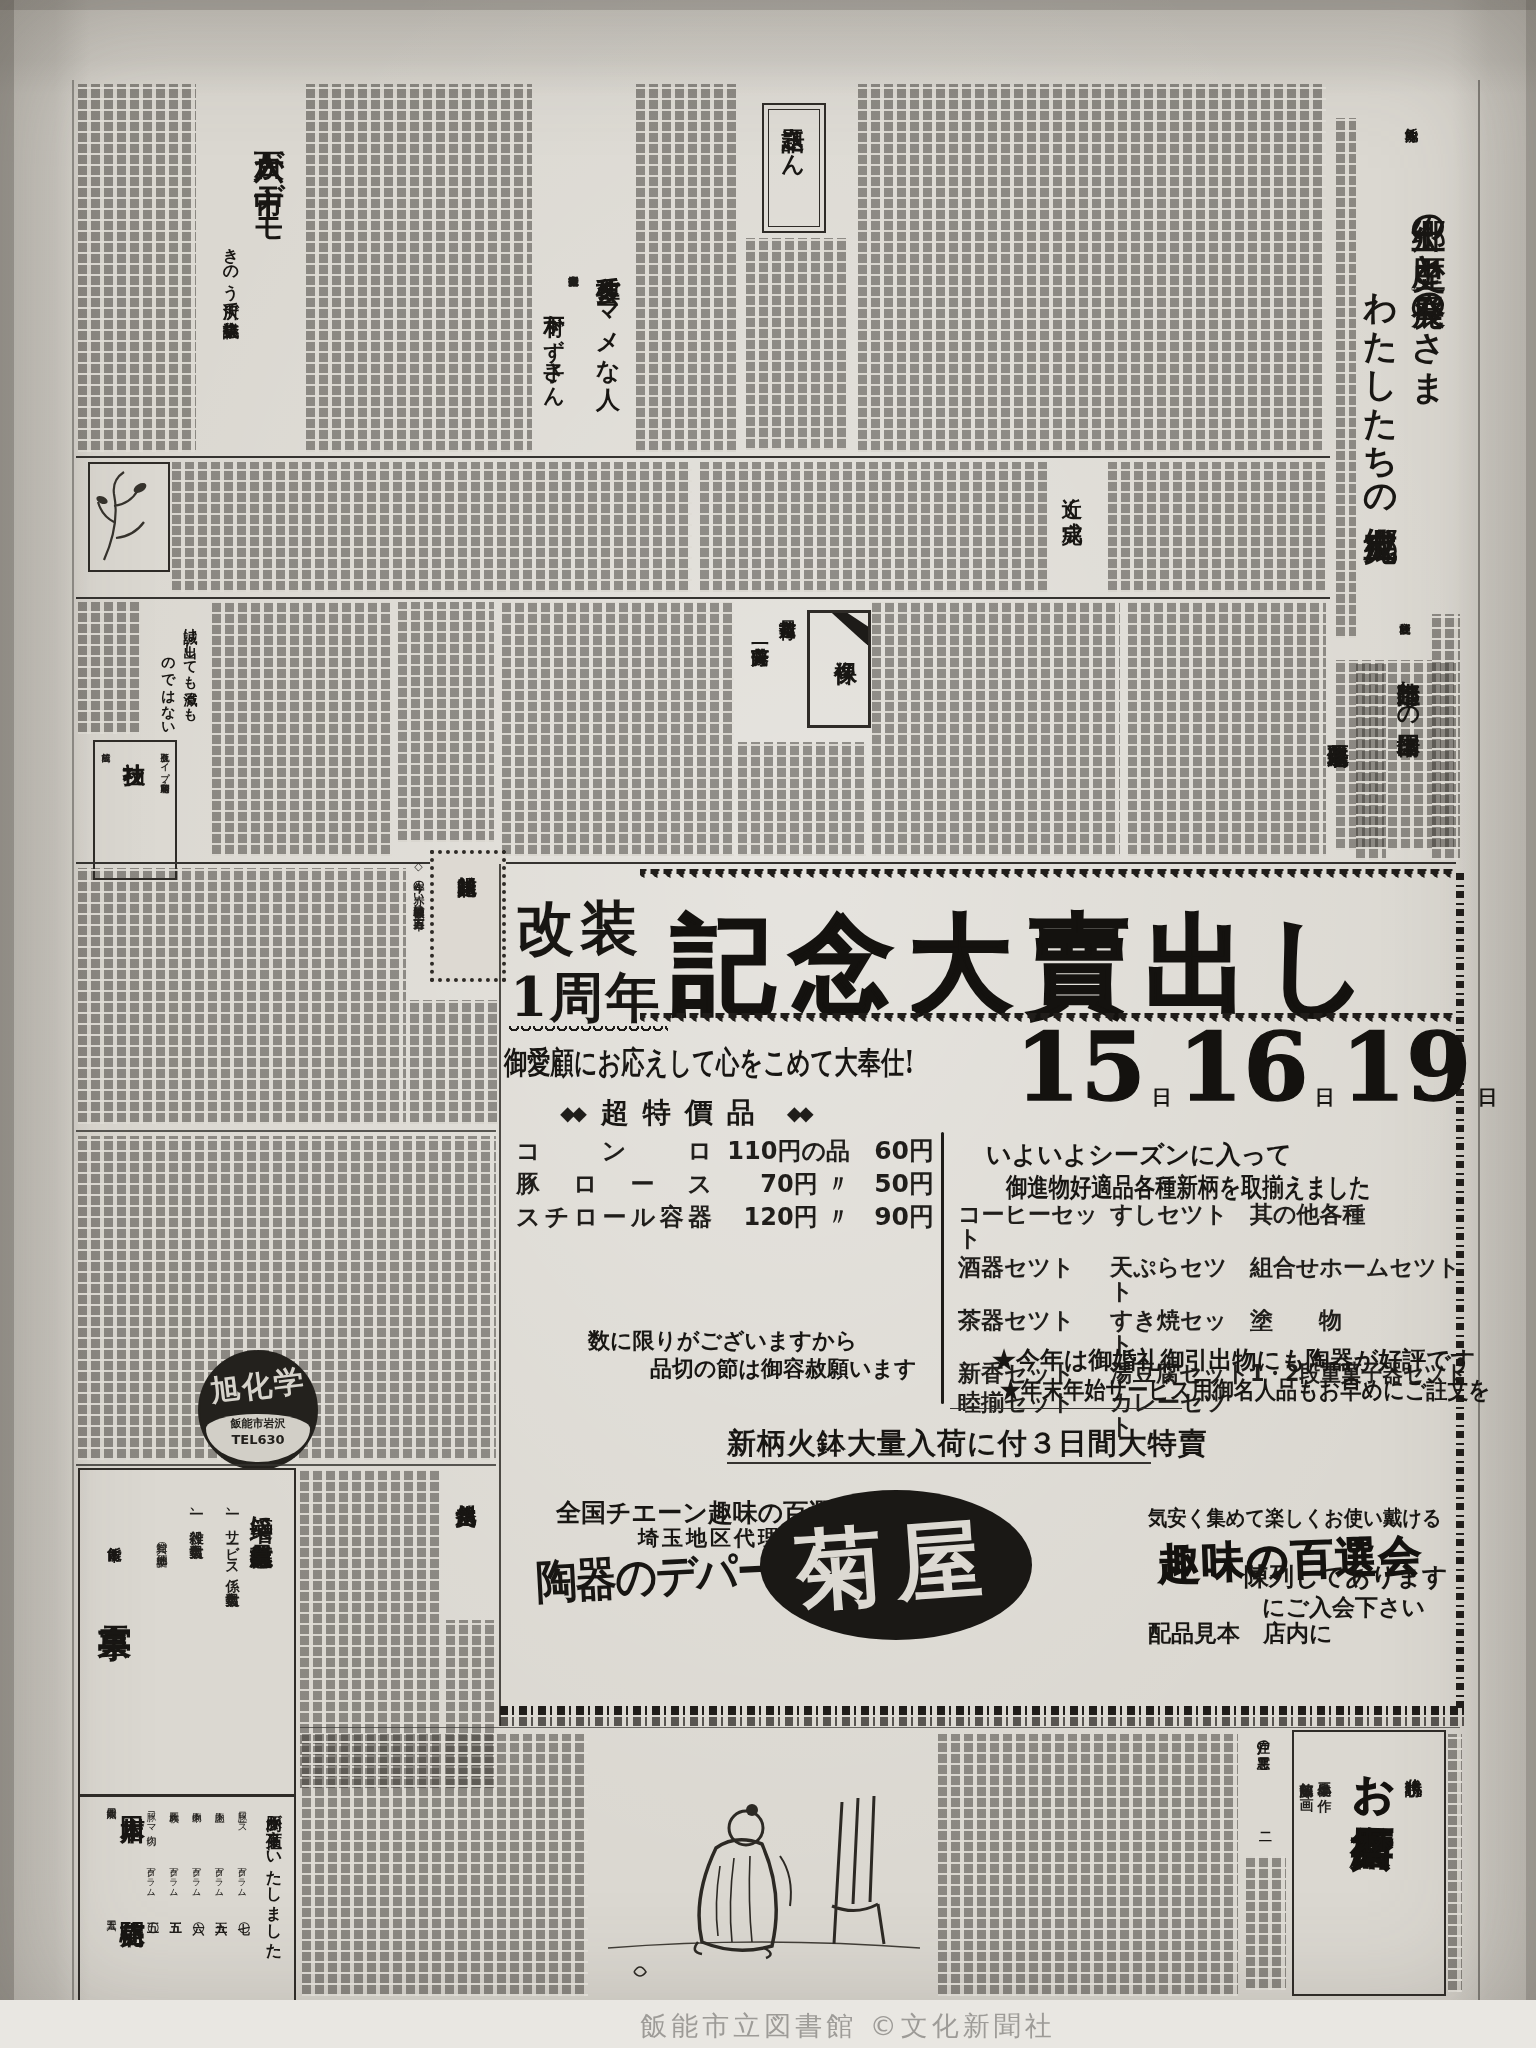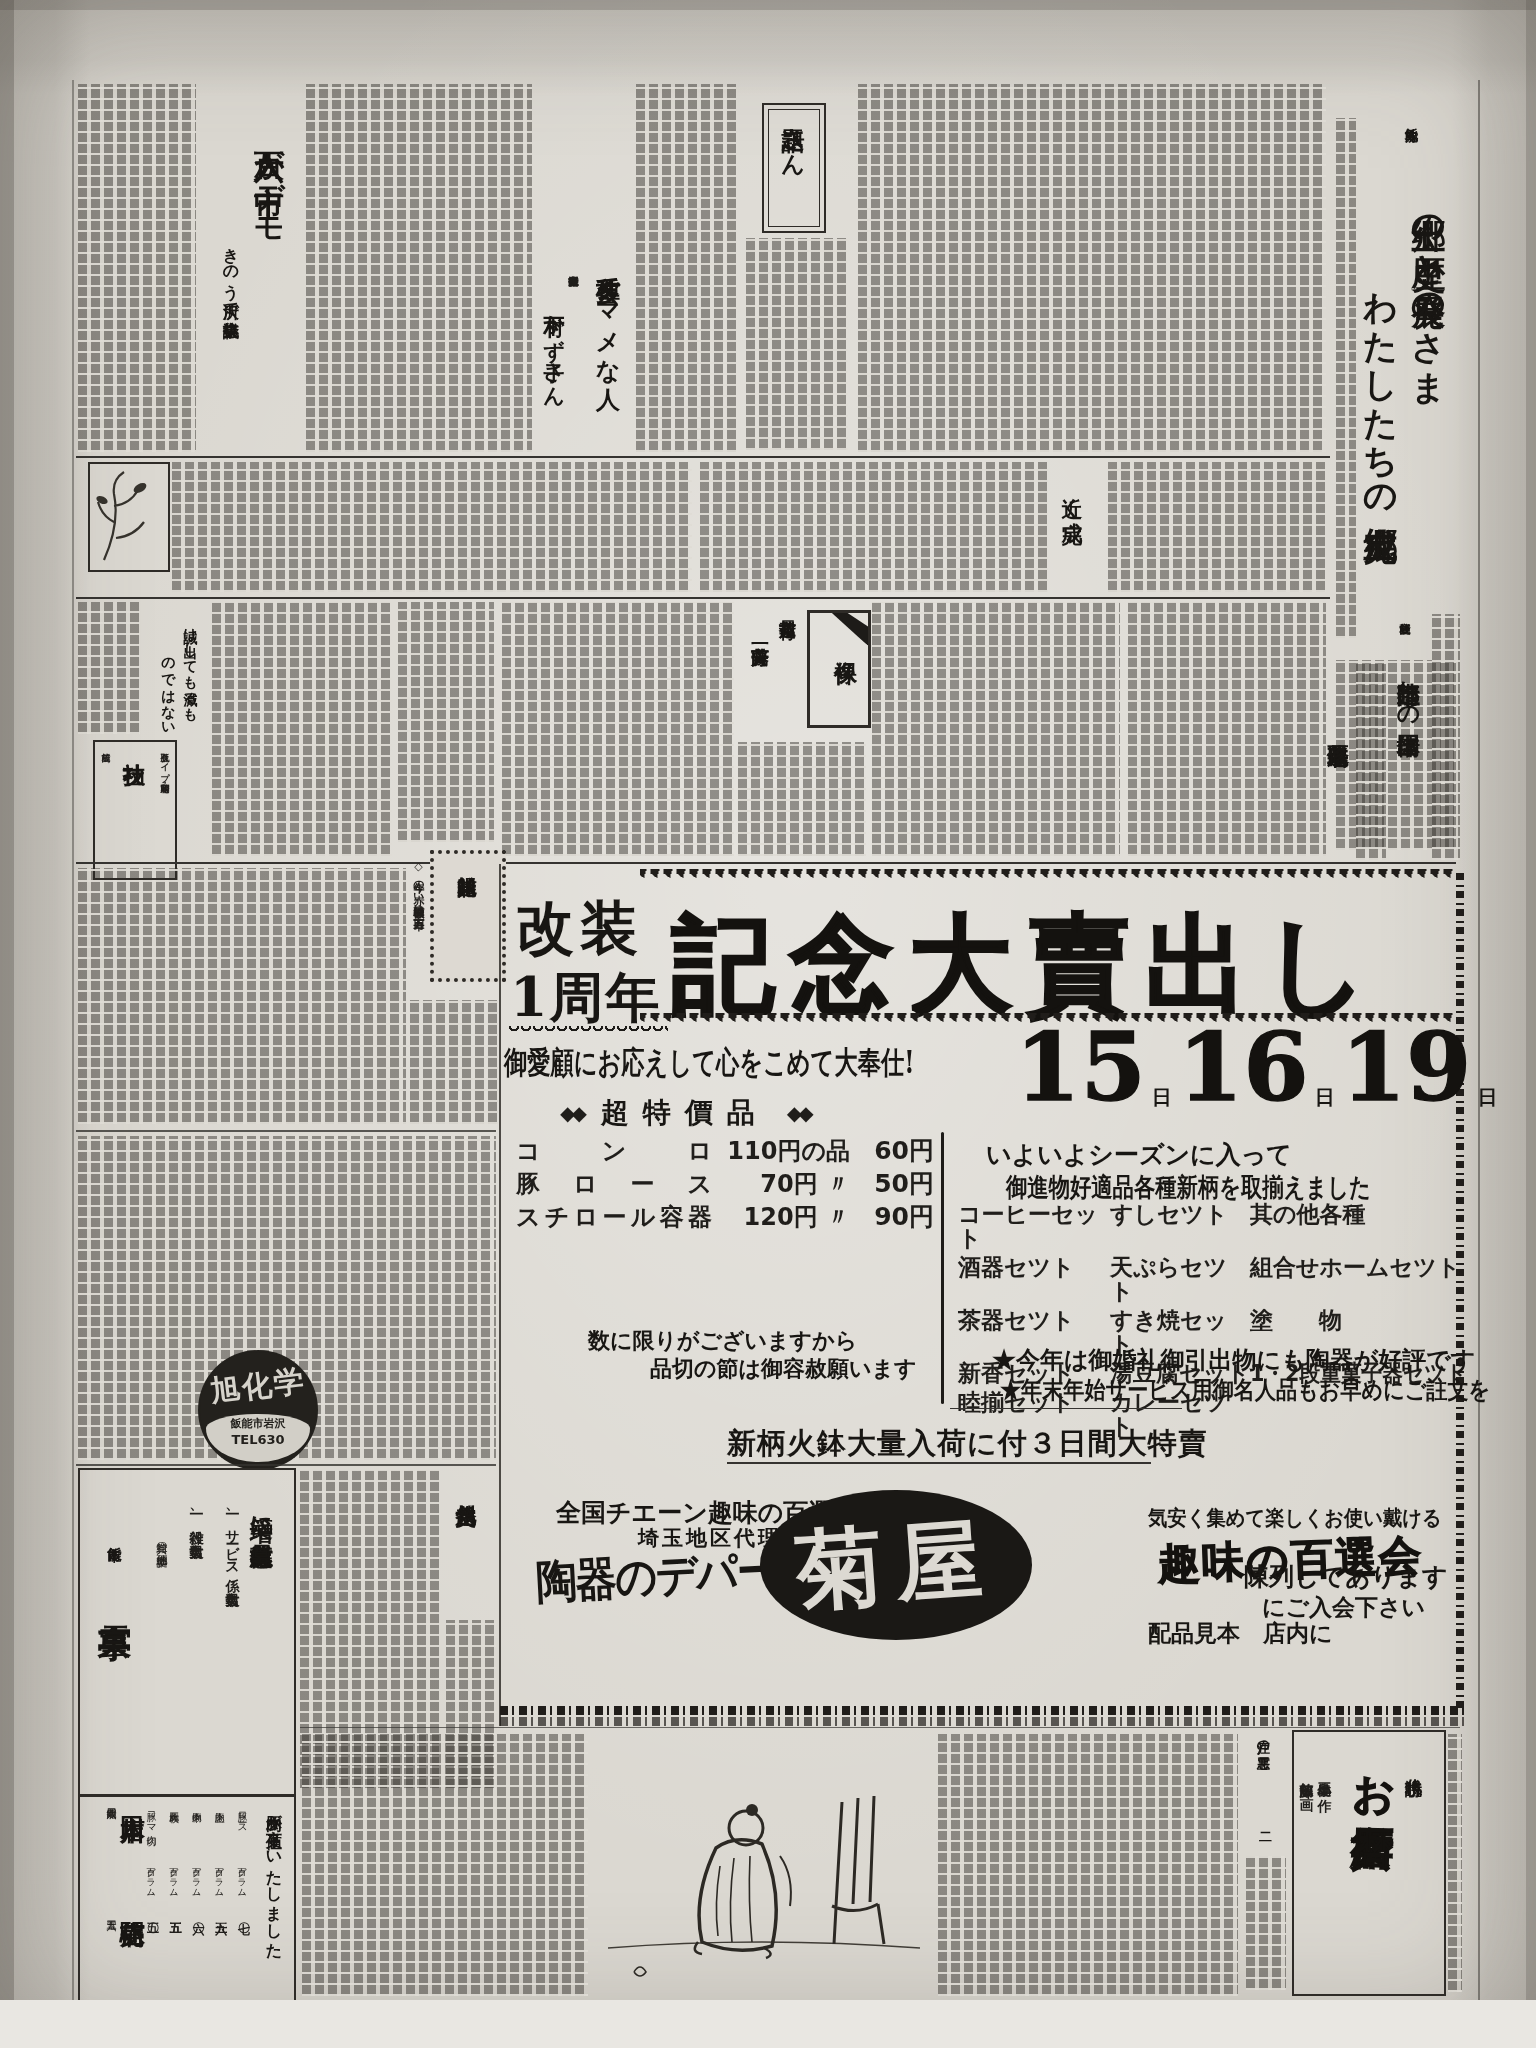--- a/index.html
+++ b/index.html
@@ -300,13 +300,14 @@
   <div class="abs gv" style="left:1246px;top:1856px;width:40px;height:134px"></div>
   <div class="abs" style="left:1292px;top:1730px;width:150px;height:262px;border:2px solid #2e2b27">
     <div class="v hl" style="position:absolute;right:18px;top:34px;font-size:17px;height:84px">時代小説</div>
     <div class="v hl fat2" style="position:absolute;right:44px;top:14px;font-size:42px;height:236px;transform:rotate(1.5deg)">お兵衛女暦</div>
     <div class="v" style="position:absolute;left:22px;top:40px;font-size:14px;height:170px;font-weight:bold">小島健三 作</div>
     <div class="v" style="position:absolute;left:4px;top:40px;font-size:14px;height:170px;font-weight:bold">加藤敏郎 画</div>
   </div>
   <div class="abs gv" style="left:1448px;top:1734px;width:14px;height:258px"></div>
 
   <div class="abs" style="left:0;top:2000px;width:1536px;height:48px;background:#e9e7e2"></div>
+  <div class="abs caption" style="left:568px;top:2008px;width:560px;text-align:center;font-size:27px;letter-spacing:4px">飯能市立図書館 ©文化新聞社</div>
 </div>
 
 </body></html>

